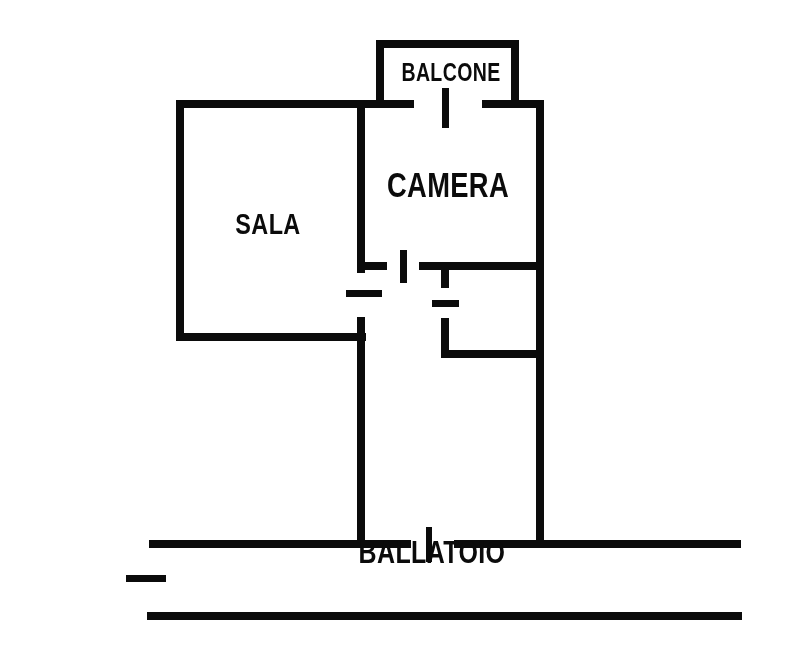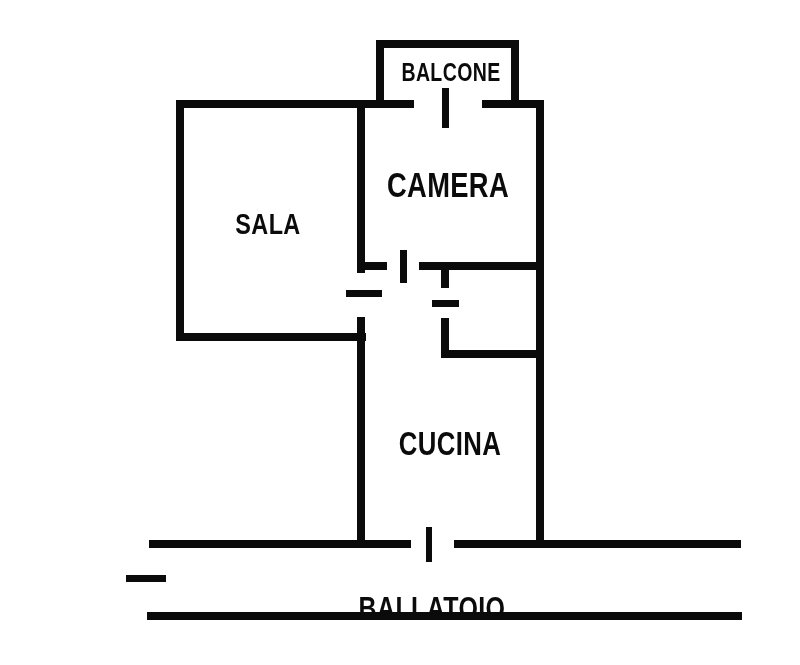--- a/index.html
+++ b/index.html
@@ -72,20 +72,17 @@
 
   <div class="room-label" style="left:427px; top:72px;  font-size:25px;">
     <span>BALCONE</span>
   </div>
   <div class="room-label" style="left:244px; top:224px; font-size:30px;">
     <span>SALA</span>
   </div>
   <div class="room-label" style="left:424px; top:185px; font-size:35px;">
     <span>CAMERA</span>
   </div>
-  <div class="room-label" style="left:426px; top:444px; font-size:33px;">
-    <span>CUCINA</span>
-  </div>
-  <div class="room-label" style="left:408px; top:608px; font-size:32px;">
+  <div class="room-label" style="left:408px; top:552px; font-size:32px;">
     <span>BALLATOIO</span>
   </div>
 
 </div>
 
 </body></html>

